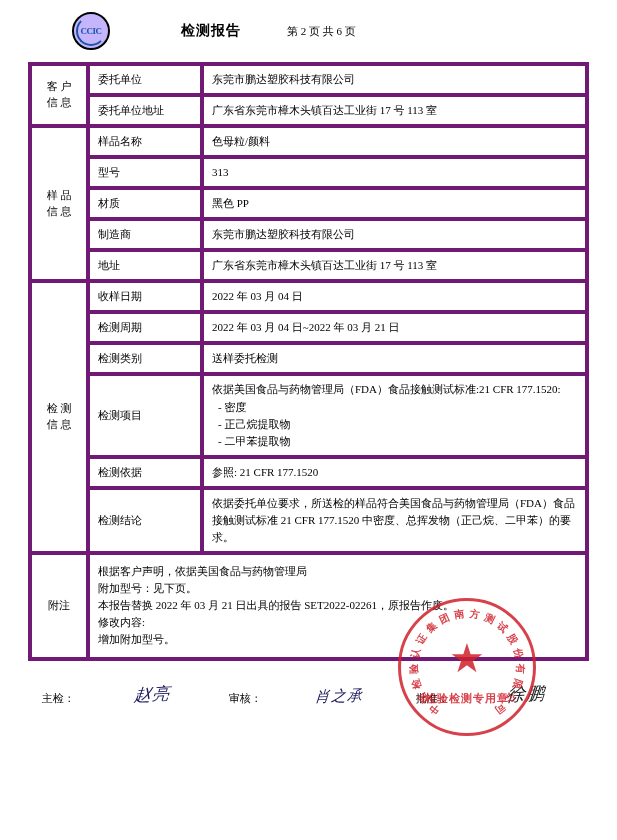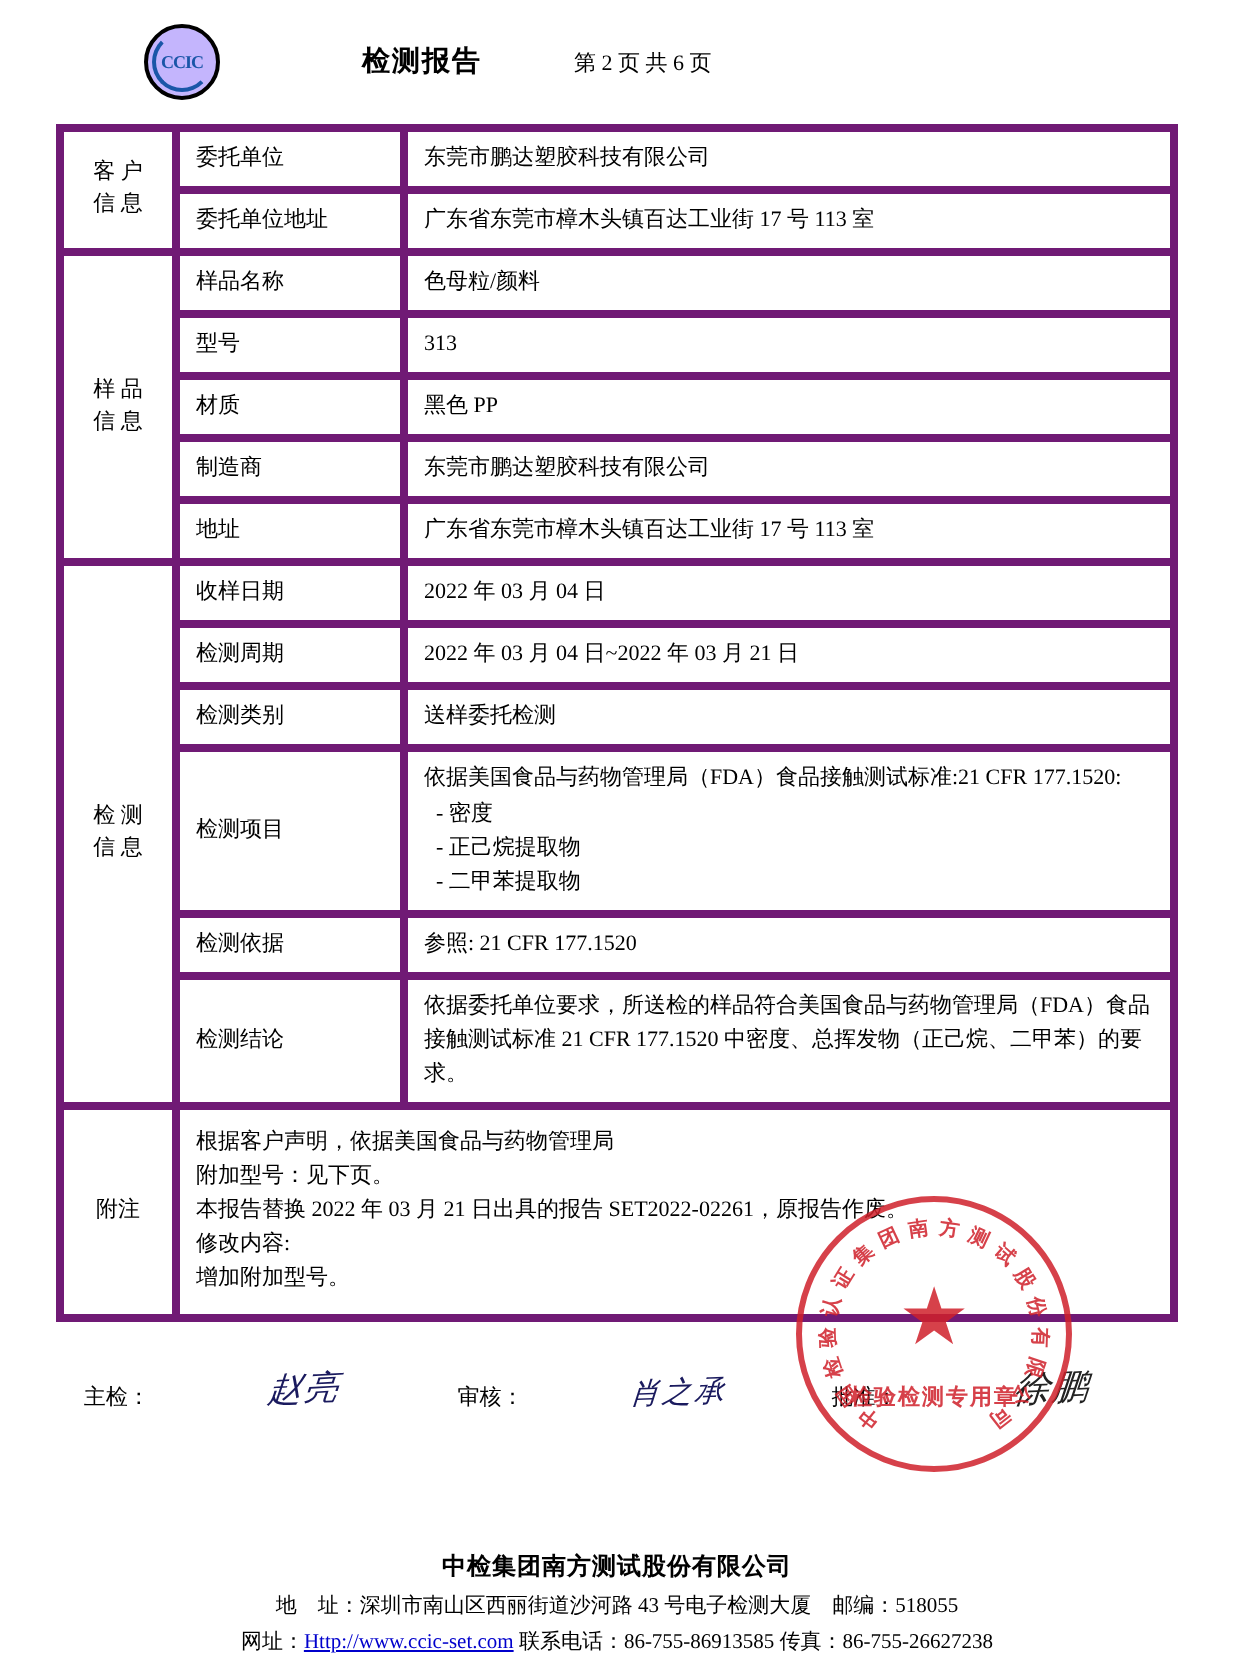--- a/index.html
+++ b/index.html
@@ -372,24 +372,14 @@
         <span style="transform: rotate(-14.8235deg) translate(54px) rotate(90deg) translate(-5px, -6px);">份</span>
         <span style="transform: rotate(1.88235deg) translate(54px) rotate(90deg) translate(-5px, -6px);">有</span>
         <span style="transform: rotate(18.5882deg) translate(54px) rotate(90deg) translate(-5px, -6px);">限</span>
         <span style="transform: rotate(35.2941deg) translate(54px) rotate(90deg) translate(-5px, -6px);">公</span>
         <span style="transform: rotate(52deg) translate(54px) rotate(90deg) translate(-5px, -6px);">司</span>
       </div>
     <div class="star">★</div>
     <div class="bottom-text">检验检测专用章</div>
   </div>
 
-  <div class="footer">
-    <div class="company">中检集团南方测试股份有限公司</div>
-    <div>
-      <span>地　址：</span><span>深圳市南山区西丽街道沙河路 43 号电子检测大厦　邮编：518055</span>
-    </div>
-    <div>
-      <span>网址：</span><a href="#">Http://www.ccic-set.com</a>
-      <span>联系电话：86-755-86913585 传真：86-755-26627238</span>
-    </div>
-  </div>
 
 </div>
 
 </body></html>

